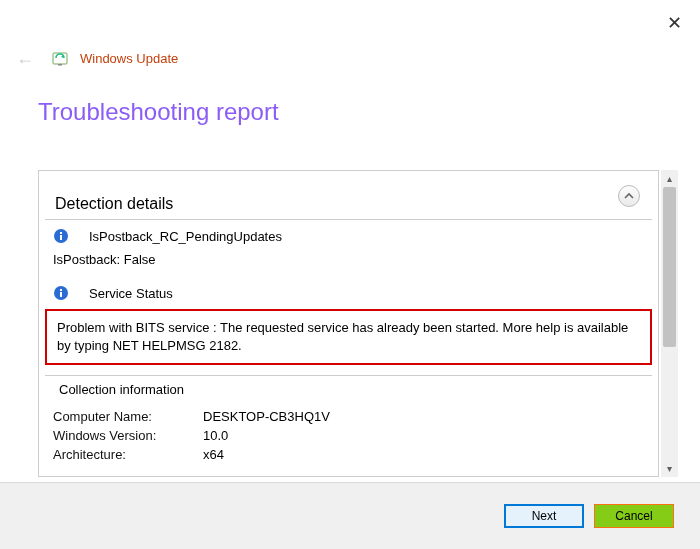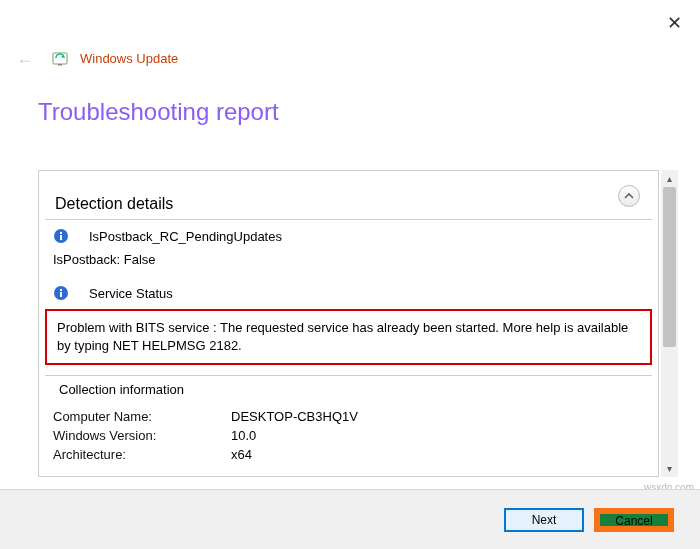--- a/index.html
+++ b/index.html
@@ -91,50 +91,50 @@
 
     .coll-info-header {
       font-weight: 400;
       padding: 6px 14px 6px 14px;
       border-top: 1px solid #cdcdcd;
       margin: 0 6px;
     }
     .kv-grid {
       padding: 4px 14px 12px 14px;
     }
-    .kv-row { display: flex; padding: 2px 0; gap: 28px; }
+    .kv-row { display: flex; padding: 2px 0; }
     .kv-key { width: 150px; color: #111; }
     .kv-val { flex: 1; }
 
     
     .outer-scroll {
       width: 17px; margin-left: 2px;
       display: flex; flex-direction: column; align-items: stretch;
       background: #f0f0f0;
     }
     .scroll-arrow {
       height: 17px; display:flex; align-items:center; justify-content:center;
       color:#606060; font-size:10px; background:#f0f0f0; cursor:pointer;
     }
     .scroll-track { flex:1; background:#f0f0f0; position:relative; }
     .scroll-thumb { position:absolute; top:0; left:2px; right:2px; height:160px; background:#c2c2c2; border-radius:2px; }
 
     .footer {
       position: absolute; left:0; right:0; bottom:0;
-      height: 60px;
+      height: 67px;
       border-top: 1px solid #d8d8d8;
       background: #f0f0f0;
       display:flex; justify-content:flex-end; align-items:center;
       padding-right: 26px; gap:10px;
     }
     .btn {
       min-width: 80px; height: 24px;
       font-size: 12px;
-      border: 6px solid #f97316;
-      background: #15803d;
+      border: 1px solid #f97316;
+      background: #84cc16;
       cursor: pointer;
     }
     .btn.primary {
       border: 2px solid #0078d7;
       background: #e5f1fb;
     }
     .watermark {
       position:absolute; right:6px; bottom:56px;
       font-size:10px; color:#b9b9b9;
     }

